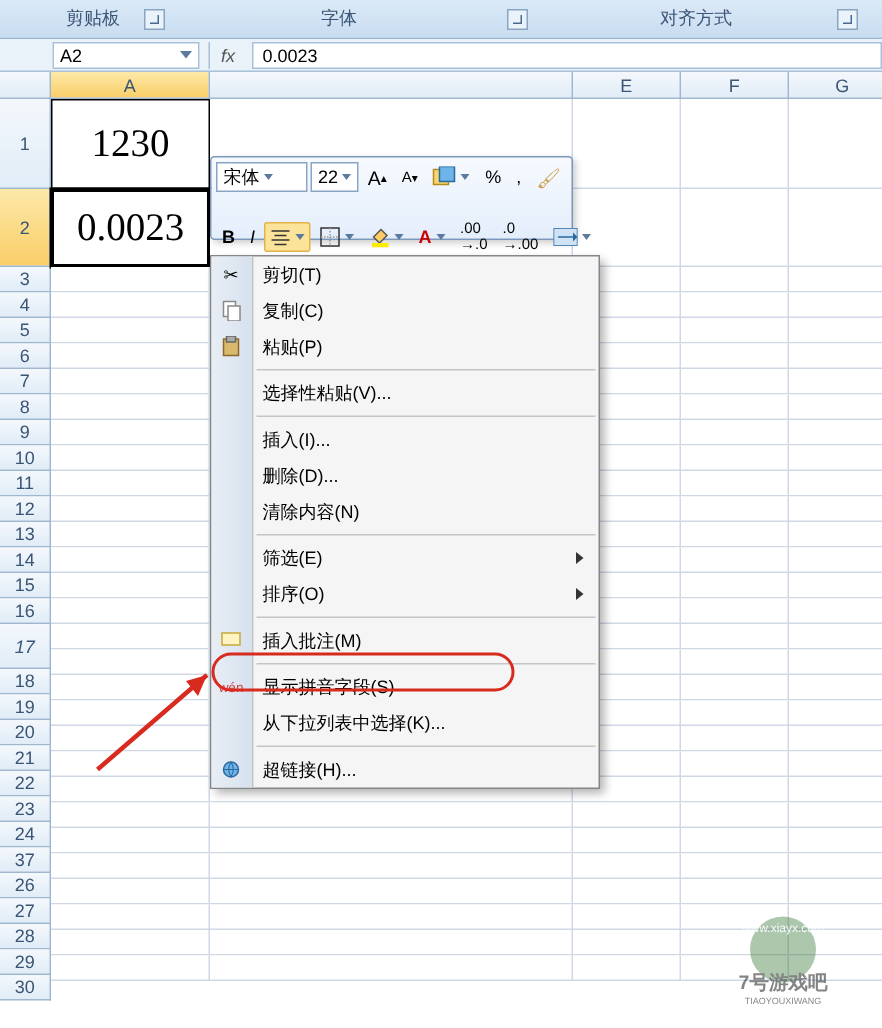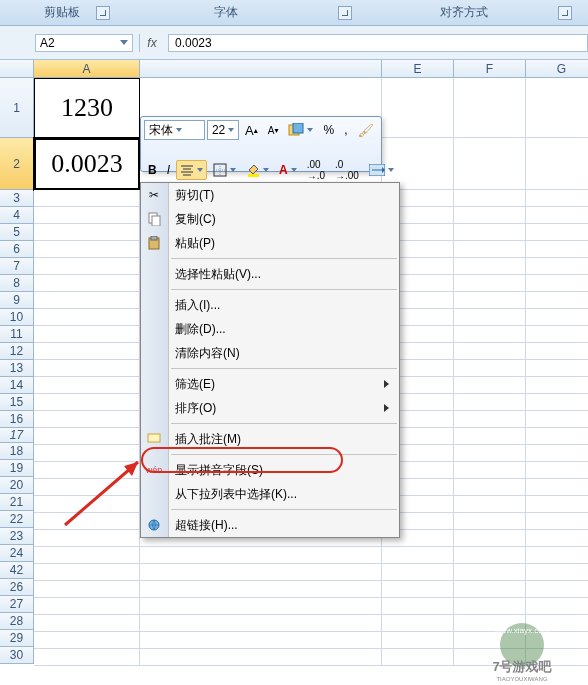--- a/index.html
+++ b/index.html
@@ -5,21 +5,21 @@
 *{box-sizing:border-box;margin:0;padding:0;font-family:"Microsoft YaHei",SimSun,sans-serif}
 body{width:588px;height:685px;overflow:hidden;background:#fff;position:relative;font-size:12px}
 
 
 .ribbon-labels{height:26px;background:linear-gradient(#dbe9f7,#c8ddf0);border-bottom:1px solid #9cb6d6;display:flex;align-items:center;position:relative}
 .ribbon-labels .lbl{position:absolute;color:#3b5575;font-size:12px}
 .ribbon-labels .dlg{width:14px;height:14px;border:1px solid #8aa5c4;background:#eaf2fa;position:absolute;cursor:pointer;display:flex;align-items:center;justify-content:center}
 .ribbon-labels .dlg::after{content:"";width:5px;height:5px;border-right:1px solid #4a6a8f;border-bottom:1px solid #4a6a8f}
 
 
-.fbar{height:34px;background:#e9f1f9;border-bottom:1px solid #a9c0da;display:flex;align-items:center}
+.fbar{height:22px;background:#e9f1f9;border-bottom:1px solid #a9c0da;display:flex;align-items:center}
 .namebox{width:98px;height:18px;margin-left:35px;background:#fff;border:1px solid #a9c0da;display:flex;align-items:center;padding:0 4px;justify-content:space-between}
 .namebox .dd{width:0;height:0;border-left:4px solid transparent;border-right:4px solid transparent;border-top:5px solid #5a7a9f}
 .fx-sep{width:1px;height:18px;background:#a9c0da;margin-left:6px}
 .fx-btn{width:24px;height:18px;display:flex;align-items:center;justify-content:center;font-style:italic;color:#555}
 .formula-in{flex:1;height:18px;border:1px solid #a9c0da;background:#fff;margin-left:4px;padding:0 6px;line-height:16px}
 
 
 .grid-wrap{position:relative;height:637px;overflow:hidden;background:#fff}
 .corner{position:absolute;left:0;top:0;width:34px;height:18px;background:linear-gradient(#f4f8fc,#e0ecf7);border-right:1px solid #9eb6ce;border-bottom:1px solid #9eb6ce}
 .colheads{position:absolute;left:34px;top:0;height:18px;display:flex}
@@ -105,29 +105,29 @@
       <div class="rowhead" style="height: 17px;">7</div>
       <div class="rowhead" style="height: 17px;">8</div>
       <div class="rowhead" style="height: 17px;">9</div>
       <div class="rowhead" style="height: 17px;">10</div>
       <div class="rowhead" style="height: 17px;">11</div>
       <div class="rowhead" style="height: 17px;">12</div>
       <div class="rowhead" style="height: 17px;">13</div>
       <div class="rowhead" style="height: 17px;">14</div>
       <div class="rowhead" style="height: 17px;">15</div>
       <div class="rowhead" style="height: 17px;">16</div>
-      <div class="rowhead" style="height: 15px; font-style: italic;">17</div>
+      <div class="rowhead" style="height: 30px; font-style: italic;">17</div>
       <div class="rowhead" style="height: 17px;">18</div>
       <div class="rowhead" style="height: 17px;">19</div>
       <div class="rowhead" style="height: 17px;">20</div>
       <div class="rowhead" style="height: 17px;">21</div>
       <div class="rowhead" style="height: 17px;">22</div>
       <div class="rowhead" style="height: 17px;">23</div>
       <div class="rowhead" style="height: 17px;">24</div>
-      <div class="rowhead" style="height: 17px;">42</div>
+      <div class="rowhead" style="height: 17px;">37</div>
       <div class="rowhead" style="height: 17px;">26</div>
       <div class="rowhead" style="height: 17px;">27</div>
       <div class="rowhead" style="height: 17px;">28</div>
       <div class="rowhead" style="height: 17px;">29</div>
       <div class="rowhead" style="height: 17px;">30</div>
     </div>
   <div class="cells" id="cells">
       <div class="row">
         <div class="cell bigcell" style="width: 106px; height: 60px;">1230</div>
         <div class="cell" style="width: 242px; height: 60px;"></div>

